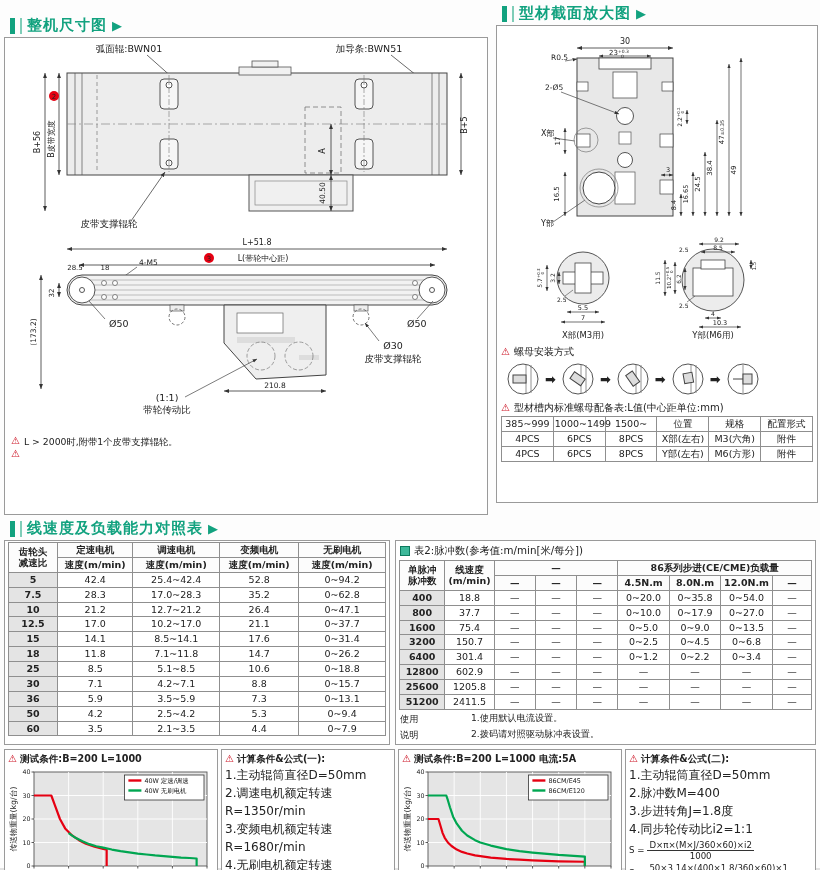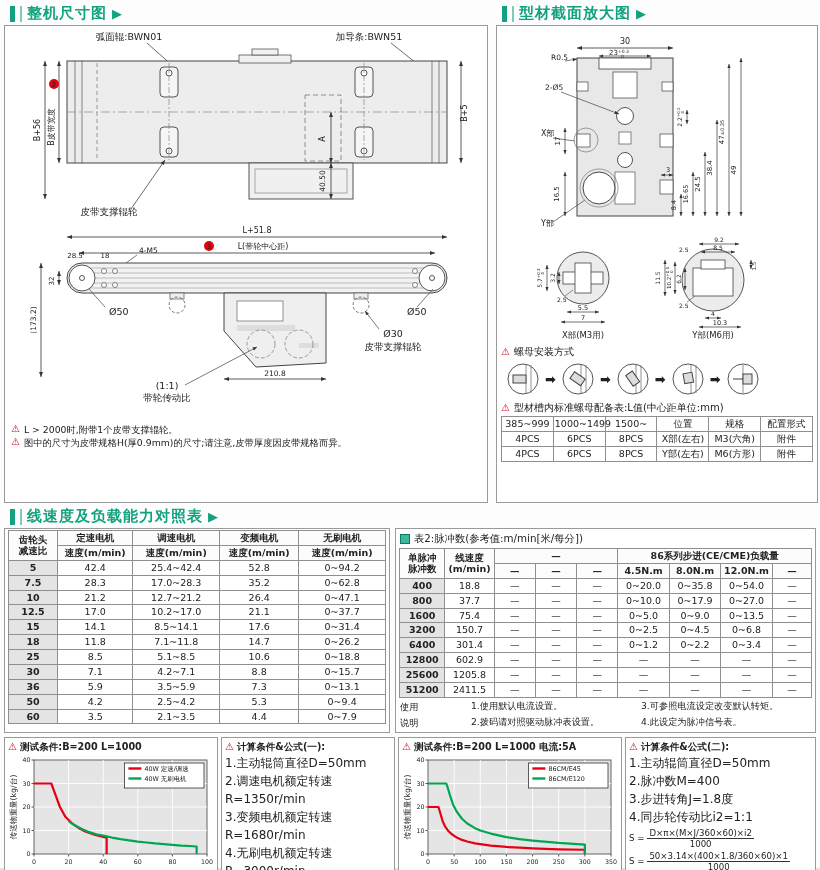--- a/index.html
+++ b/index.html
@@ -7,21 +7,21 @@
     font-family:"DejaVu Sans","Liberation Sans",sans-serif; color:#222; }
   .page { width:820px; height:870px; background:#fdfdfd; border-bottom:2px solid #e2e2e2; }
 
   .section-title{display:flex;align-items:center;gap:5px;padding:4px 2px 2px 6px;}
   .tbar{width:5px;height:16px;background:#12a27f;display:inline-block;}
   .tbar2{width:2px;height:16px;background:#7fcdb8;display:inline-block;}
   .title-text{font-size:15px;font-weight:bold;color:#12a27f;letter-spacing:1px;}
   .title-arrow{color:#12a27f;font-size:13px;font-weight:bold;}
 
   .top{display:flex;gap:8px;padding:0 4px;}
-  .col-left{width:486px;}
+  .col-left{width:486px;margin-top:12px;}
   .col-right{flex:1;}
   .box{border:1px solid #9a9a9a;background:#fff;}
   .left-box{height:478px;padding:2px 4px;}
   .right-box{height:478px;padding:2px 4px;}
 
   .draw-header{display:flex;align-items:center;justify-content:space-between;padding:4px 6px 0 4px;}
   .motor-spec{font-size:11px;}
   .motor-val{color:#12a27f;}
   .dir-wrap{display:flex;align-items:center;gap:6px;margin-right:60px;}
   .dir-arrow{width:0;height:0;border-top:6px solid transparent;border-bottom:6px solid transparent;border-right:13px solid #e60012;}
@@ -210,21 +210,20 @@
           </g>
         </svg>
 
         <div class="notes">
           <div class="note-line">
             <span class="warn">⚠</span>
             <span>L &gt; 2000时,附带1个皮带支撑辊轮。</span>
           </div>
           <div class="note-line">
             <span class="warn">⚠</span>
-            <span>图中的尺寸为皮带规格H(厚0.9mm)的尺寸;请注意,皮带厚度因皮带规格而异。</span>
           </div>
         </div>
       </div>
     </div>
 
     <div class="col-right">
       <div class="section-title">
         <span class="tbar"></span>
         <span class="tbar2"></span>
         <span class="title-text">型材截面放大图</span>
@@ -656,24 +655,20 @@
         <div class="usage">
           <div class="usage-label">
             <div>使用</div>
             <div>说明</div>
           </div>
           <div class="usage-cols">
             <div class="ucol">
               <div>1.使用默认电流设置。</div>
               <div>2.拨码请对照驱动脉冲表设置。</div>
             </div>
-            <div class="ucol">
-              <div>3.可参照电流设定改变默认转矩。</div>
-              <div>4.此设定为脉冲信号表。</div>
-            </div>
           </div>
         </div>
       </div>
     </div>
 
     <div class="charts-row">
       <div class="mini mini-c1">
         <div class="mini-title">
           <span class="warn">⚠</span>
           <span>测试条件:B=200  L=1000</span>

